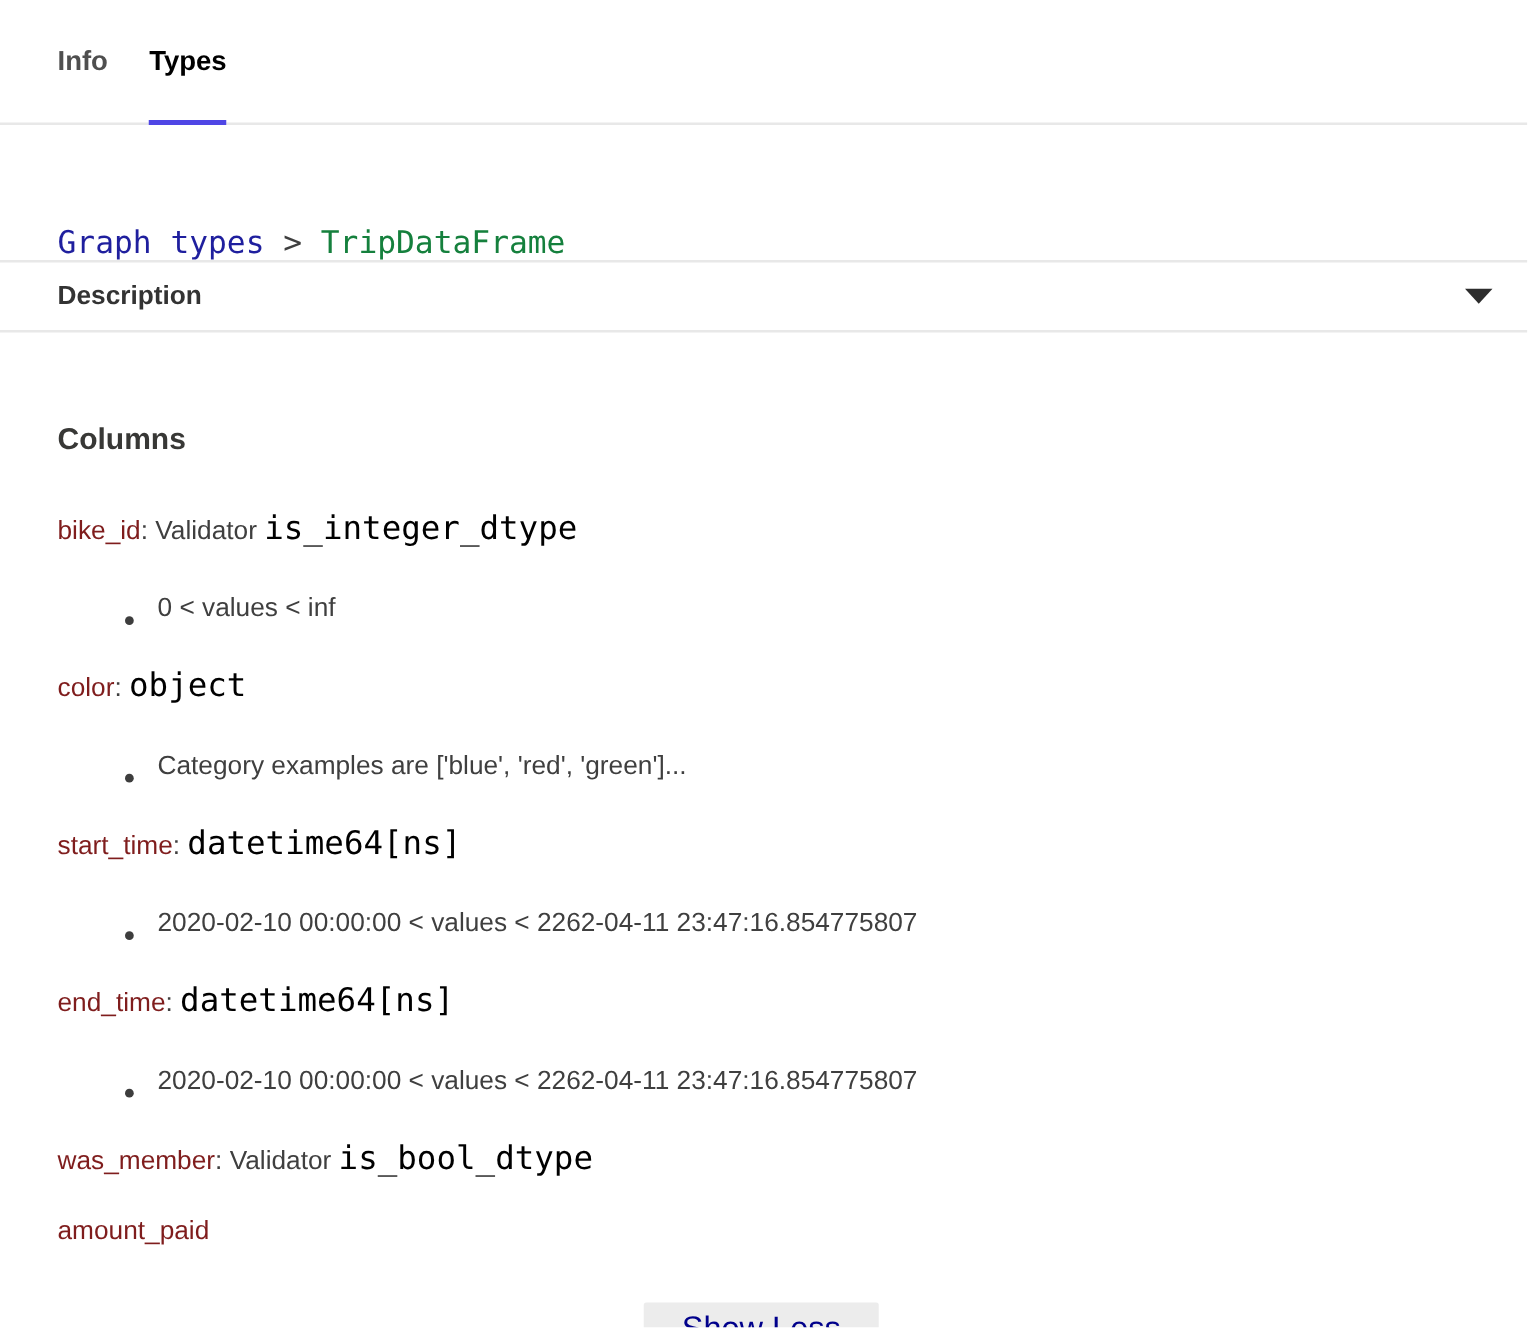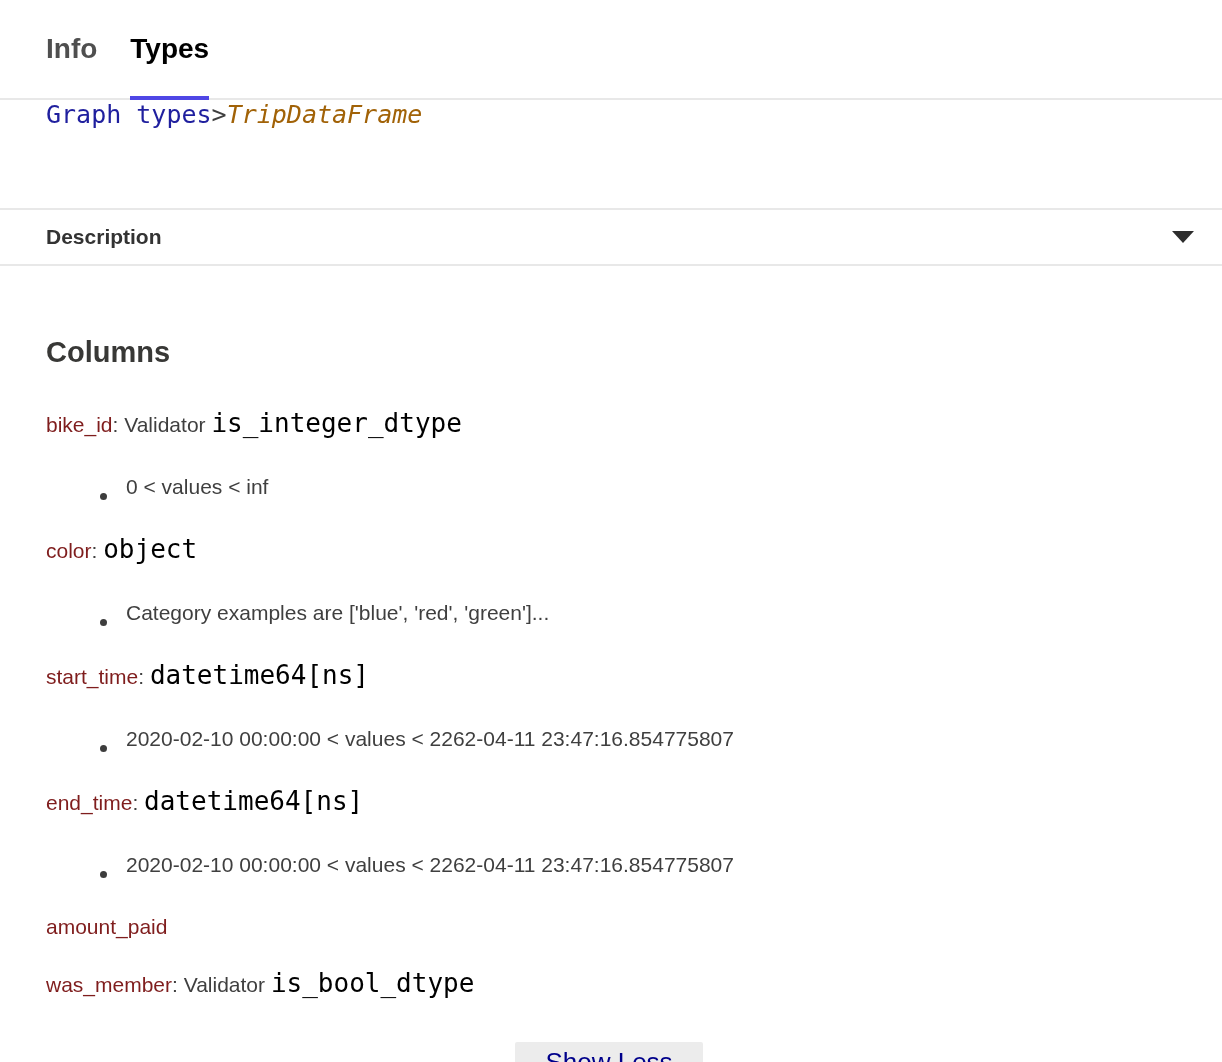--- a/index.html
+++ b/index.html
@@ -16,48 +16,48 @@
   
   .tabbar {
     display: flex;
     gap: 33px;
     padding: 34px 0 0 46px;
     height: 100px;
     border-bottom: 2px solid #e8e8e8;
   }
   .tab {
     position: relative;
-    font-size: 28px;
+    font-size: 22px;
     font-weight: 700;
     line-height: 30px;
     color: #4f4f4f;
     cursor: pointer;
   }
   .tab.active { color: #000000; }
   .tab.active::after {
     content: "";
     position: absolute;
     left: 0; right: 0; bottom: -2px;
     height: 4px;
     background: #4f46e5;
   }
   
   .breadcrumb {
     display: flex;
-    align-items: flex-start;
-    gap: 0;
+    align-items: flex-end;
+    gap: 15px;
     height: 110px;
     padding-left: 46px;
     border-bottom: 2px solid #e8e8e8;
     font-family: "DejaVu Sans Mono", monospace;
     font-size: 25px;
   }
   .crumb-link { color: #1f1f9e; text-decoration: none; cursor: pointer; }
   .crumb-sep { color: #3f3f3f; }
-  .crumb-current { color: #a16207; font-style: italic; }
+  .crumb-current { color: #15803d; }
   
   .desc-row {
     display: flex;
     align-items: center;
     justify-content: space-between;
     height: 56px;
     padding: 0 28px 0 46px;
     border-bottom: 2px solid #e8e8e8;
     cursor: pointer;
   }
@@ -65,21 +65,21 @@
   .chevron {
     width: 0; height: 0;
     border-left: 11px solid transparent;
     border-right: 11px solid transparent;
     border-top: 12px solid #2d2d2d;
   }
   
   .content { padding: 0 46px; }
   .columns-heading {
     margin: 71px 0 43px 0;
-    font-size: 29px;
+    font-size: 24px;
     line-height: 30px;
     font-weight: 700;
     color: #383836;
   }
   .col-def {
     font-size: 21px;
     line-height: 26px;
     margin: 0 0 36px 0;
     white-space: nowrap;
   }
@@ -168,20 +168,20 @@
             <span>2020-02-10 00:00:00 &lt; values &lt; 2262-04-11 23:47:16.854775807</span>
           </div>
         </div>
         <p class="col-def"><span class="col-name">end_time</span><span class="col-label">: </span><code class="col-dtype">datetime64[ns]</code></p>
         <div class="bullet-list">
           <div class="bullet-row">
             <span class="dot"></span>
             <span>2020-02-10 00:00:00 &lt; values &lt; 2262-04-11 23:47:16.854775807</span>
           </div>
         </div>
+        <p class="col-def tight"><span class="col-name">was_member</span><span class="col-label">: Validator </span><code class="col-dtype">is_bool_dtype</code></p>
         <p class="col-def tight"><span class="col-name">amount_paid</span></p>
-        <p class="col-def tight"><span class="col-name">was_member</span><span class="col-label">: Validator </span><code class="col-dtype">is_bool_dtype</code></p>
       </div>
   </div>
 
   <button class="show-less">Show Less</button>
 
 </div>
 
 </body></html>

